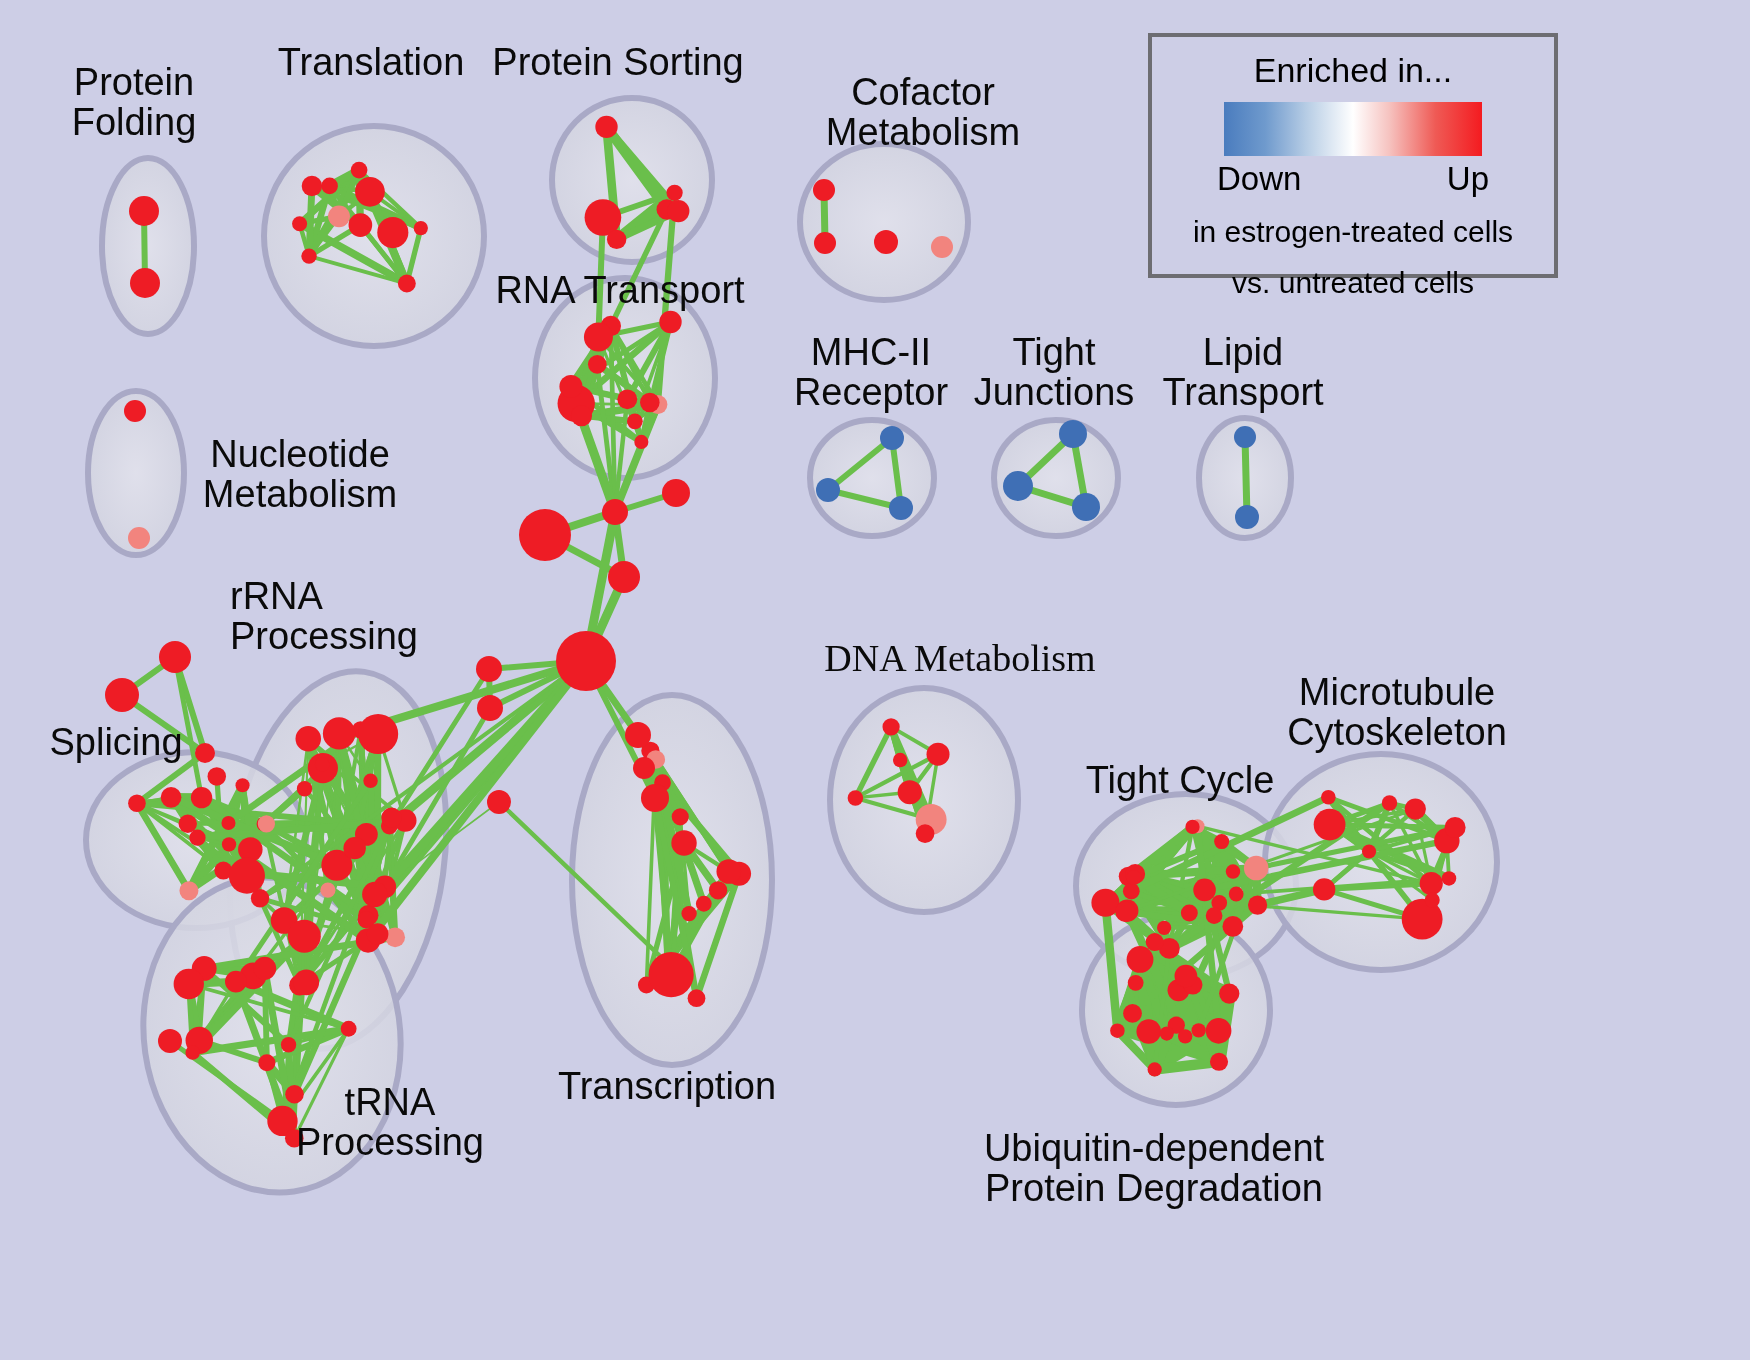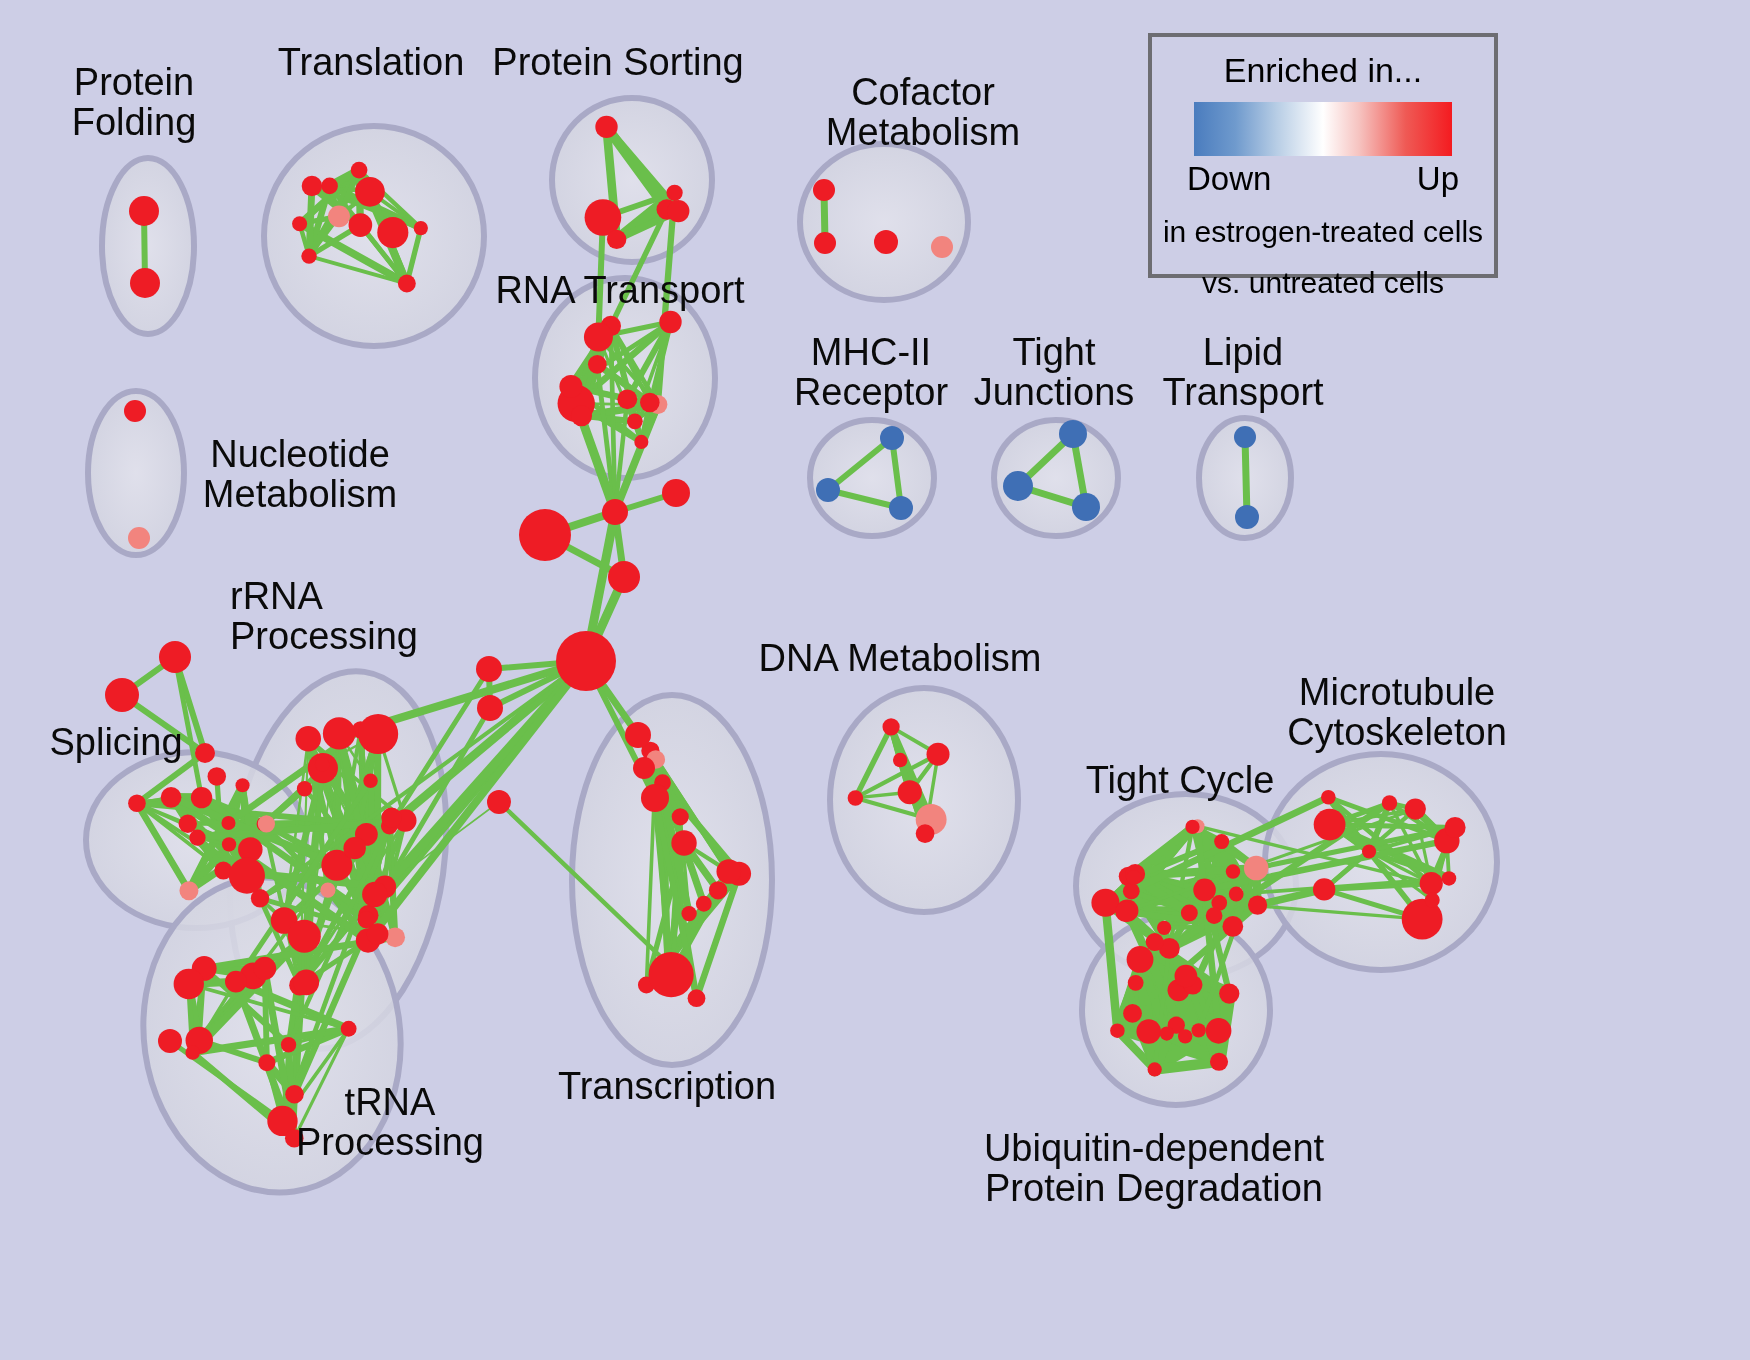--- a/index.html
+++ b/index.html
@@ -888,21 +888,21 @@
         <circle cx="499" cy="802" r="12" fill="#ee1c25"></circle>
         <circle cx="644" cy="768" r="11" fill="#ee1c25"></circle>
         <circle cx="655" cy="798" r="14" fill="#ee1c25"></circle>
         <circle cx="122" cy="695" r="17" fill="#ee1c25"></circle>
         <circle cx="175" cy="657" r="16" fill="#ee1c25"></circle>
         <circle cx="205" cy="753" r="10" fill="#ee1c25"></circle>
         <circle cx="170" cy="1041" r="12" fill="#ee1c25"></circle>
       </g>
     </svg>
 
-  <div id="legend" style="left:1148px;top:33px;width:350px;height:245px;">
+  <div id="legend" style="left:1148px;top:33px;width:410px;height:245px;">
     <div class="ltitle">Enriched in...</div>
     <div class="bar"></div>
     <div class="ends">
       <span>Down</span>
       <span>Up</span>
     </div>
     <div class="sub">in estrogen-treated cells</div>
     <div class="sub">vs. untreated cells</div>
   </div>
 
@@ -921,20 +921,20 @@
       <div class="lbl" style="font-size: 38px; left: 0px; top: 332px; width: 100%;"><span style="position: absolute; left: 1054px; transform: translateX(-50%); text-align: center; display: inline-block;">Tight
 Junctions</span></div>
       <div class="lbl" style="font-size: 38px; left: 0px; top: 332px; width: 100%;"><span style="position: absolute; left: 1243px; transform: translateX(-50%); text-align: center; display: inline-block;">Lipid
 Transport</span></div>
       <div class="lbl" style="font-size: 38px; left: 0px; top: 576px; width: 100%;"><span style="position: absolute; left: 324px; transform: translateX(-50%); text-align: left; display: inline-block;">rRNA
 Processing</span></div>
       <div class="lbl" style="font-size: 38px; left: 0px; top: 722px; width: 100%;"><span style="position: absolute; left: 116px; transform: translateX(-50%); text-align: center; display: inline-block;">Splicing</span></div>
       <div class="lbl" style="font-size: 38px; left: 0px; top: 1082px; width: 100%;"><span style="position: absolute; left: 390px; transform: translateX(-50%); text-align: center; display: inline-block;">tRNA
 Processing</span></div>
       <div class="lbl" style="font-size: 38px; left: 0px; top: 1066px; width: 100%;"><span style="position: absolute; left: 667px; transform: translateX(-50%); text-align: center; display: inline-block;">Transcription</span></div>
-      <div class="lbl" style="font-size: 38px; left: 0px; top: 638px; width: 100%;"><span style="position: absolute; left: 900px; transform: translateX(-50%); text-align: right; display: inline-block;">DNA Metabolism</span></div>
+      <div class="lbl" style="font-size: 38px; left: 0px; top: 638px; width: 100%;"><span style="position: absolute; left: 960px; transform: translateX(-50%); text-align: right; display: inline-block; font-family: Liberation Serif, serif;">DNA Metabolism</span></div>
       <div class="lbl" style="font-size: 38px; left: 0px; top: 760px; width: 100%;"><span style="position: absolute; left: 1180px; transform: translateX(-50%); text-align: center; display: inline-block;">Tight Cycle</span></div>
       <div class="lbl" style="font-size: 38px; left: 0px; top: 672px; width: 100%;"><span style="position: absolute; left: 1397px; transform: translateX(-50%); text-align: center; display: inline-block;">Microtubule
 Cytoskeleton</span></div>
       <div class="lbl" style="font-size: 38px; left: 0px; top: 1096px; width: 100%;"><span style="position: absolute; left: 1154px; transform: translateX(-50%); text-align: center; display: inline-block; margin-top: 32px;">Ubiquitin-dependent
 Protein Degradation</span></div>
     </div>
 </div>
 
 </body></html>

